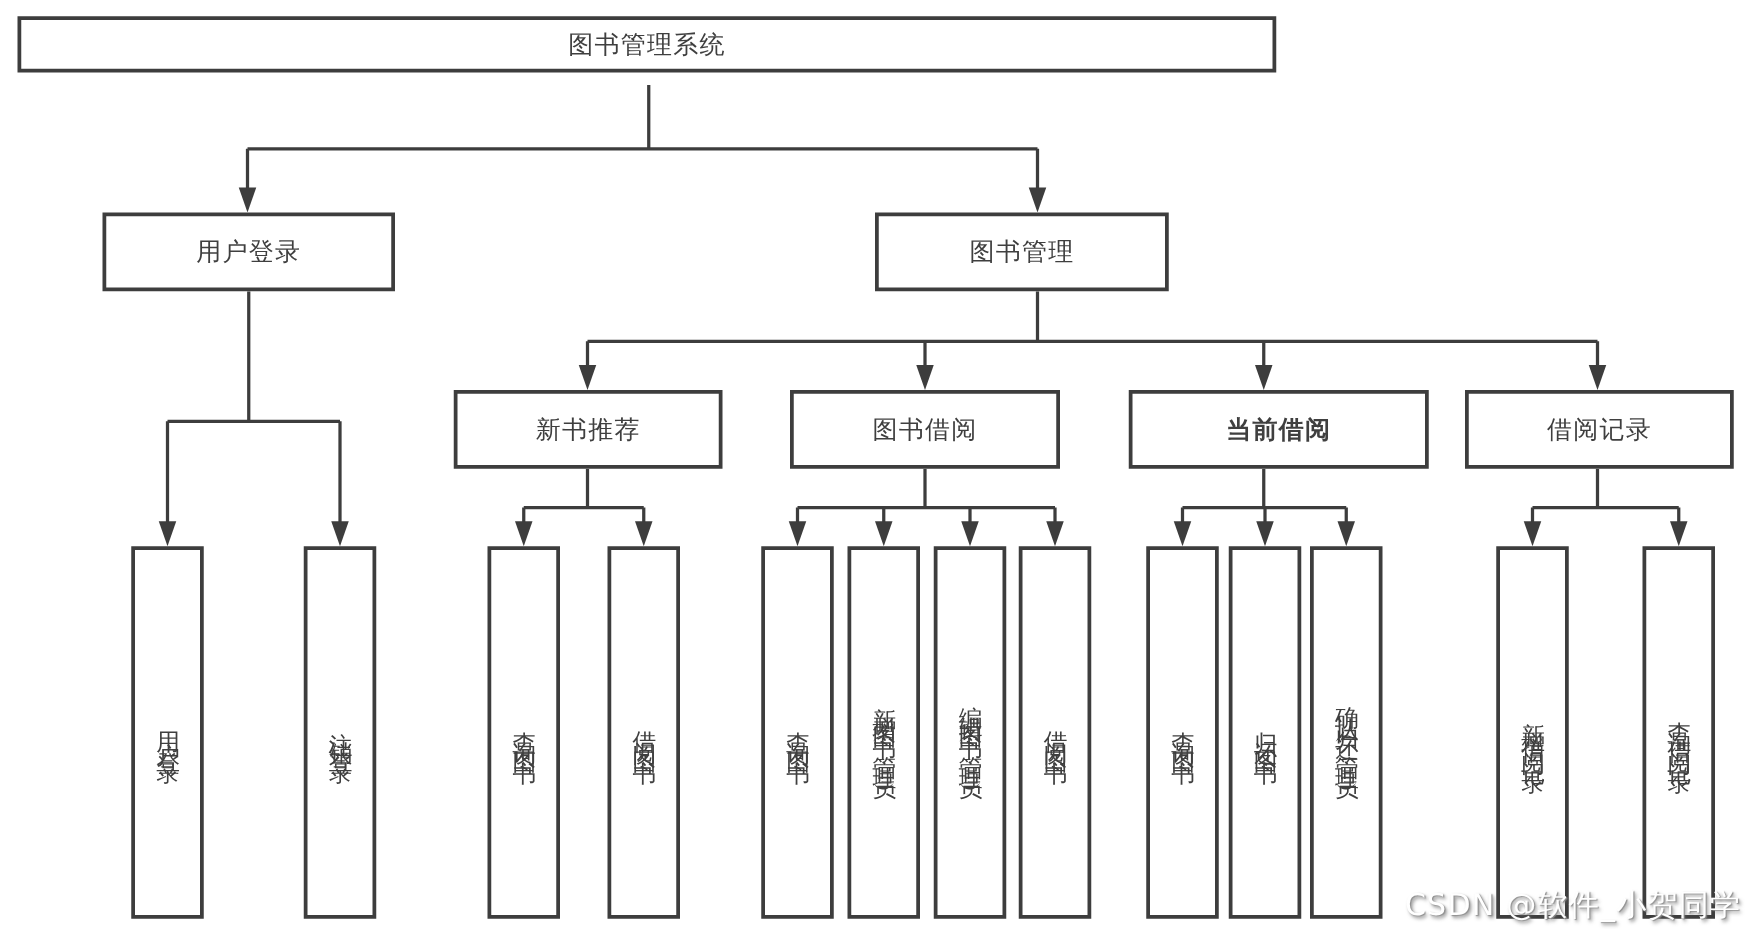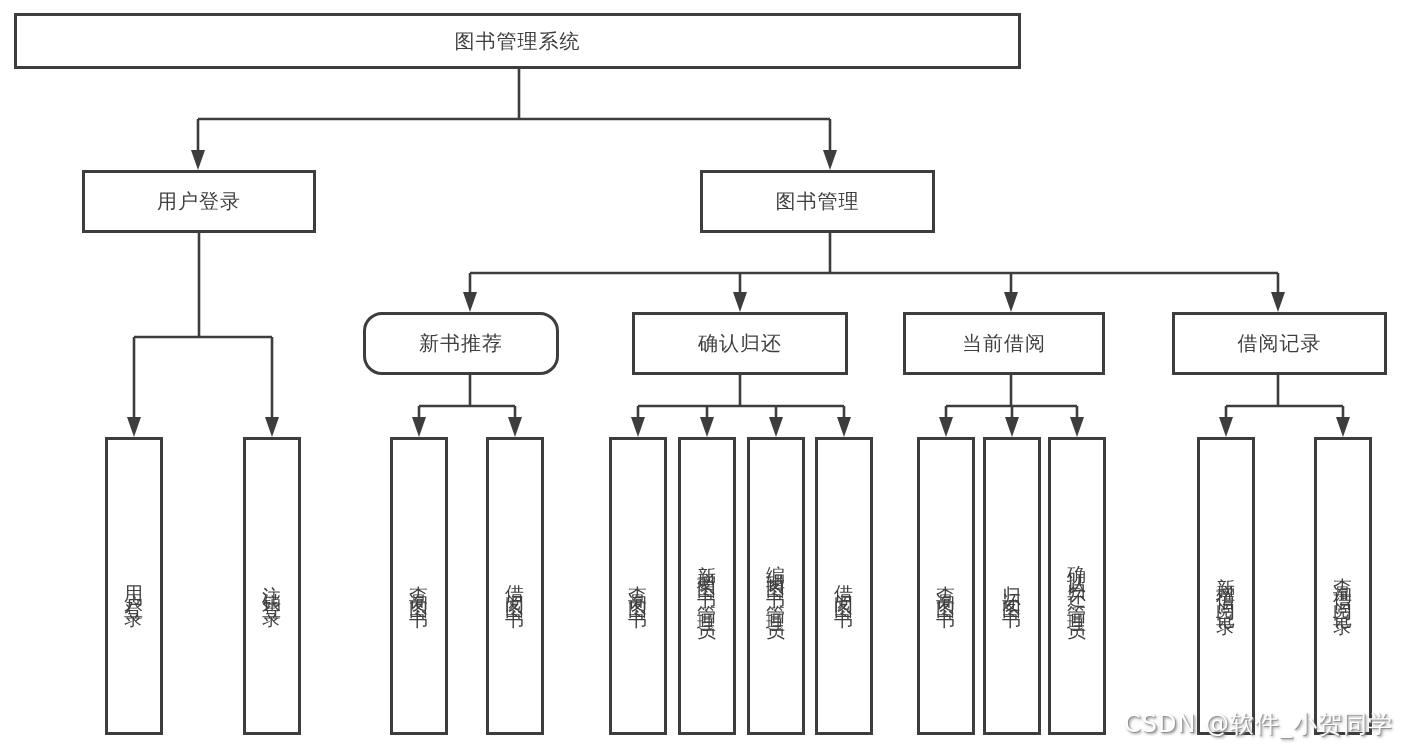--- a/index.html
+++ b/index.html
@@ -143,28 +143,28 @@
     <g>
       <path class="c-line" d="M1278,375 V406"></path>
       <path class="c-line" d="M1226,406 H1343"></path>
       <path class="c-line" d="M1226,406 V419"></path>
       <polygon class="c-arrow" points="1219,417 1233,417 1226,437"></polygon>
       <path class="c-line" d="M1343,406 V419"></path>
       <polygon class="c-arrow" points="1336,417 1350,417 1343,437"></polygon>
     </g>
   </svg>
 
-  <div class="node node--title" style="left:14px; top:13px; width:1007px; height:56px;">图书管理系统</div>
+  <div class="node node--title" style="left:14px; top:13px; width:1007px; height:45px;">图书管理系统</div>
 
   <div class="node" style="left:82px; top:170px; width:234px; height:63px;">用户登录</div>
   <div class="node" style="left:700px; top:170px; width:235px; height:63px;">图书管理</div>
 
-  <div class="node" style="left:363px; top:312px; width:196px; height:63px;border-radius:19px;">新书推荐</div>
-  <div class="node" style="left:632px; top:312px; width:216px; height:63px;">确认归还</div>
-  <div class="node" style="left:903px; top:312px; width:202px; height:63px;">当前借阅</div>
+  <div class="node" style="left:363px; top:312px; width:215px; height:63px;">新书推荐</div>
+  <div class="node" style="left:632px; top:312px; width:216px; height:63px;">图书借阅</div>
+  <div class="node" style="left:903px; top:312px; width:240px; height:63px;font-weight:bold;">当前借阅</div>
   <div class="node" style="left:1172px; top:312px; width:215px; height:63px;">借阅记录</div>
 
   <div class="leaf" style="left:105px;">
     <span>用户登录</span>
   </div>
   <div class="leaf" style="left:243px;">
     <span>注销登录</span>
   </div>
 
   <div class="leaf" style="left:390px;">

